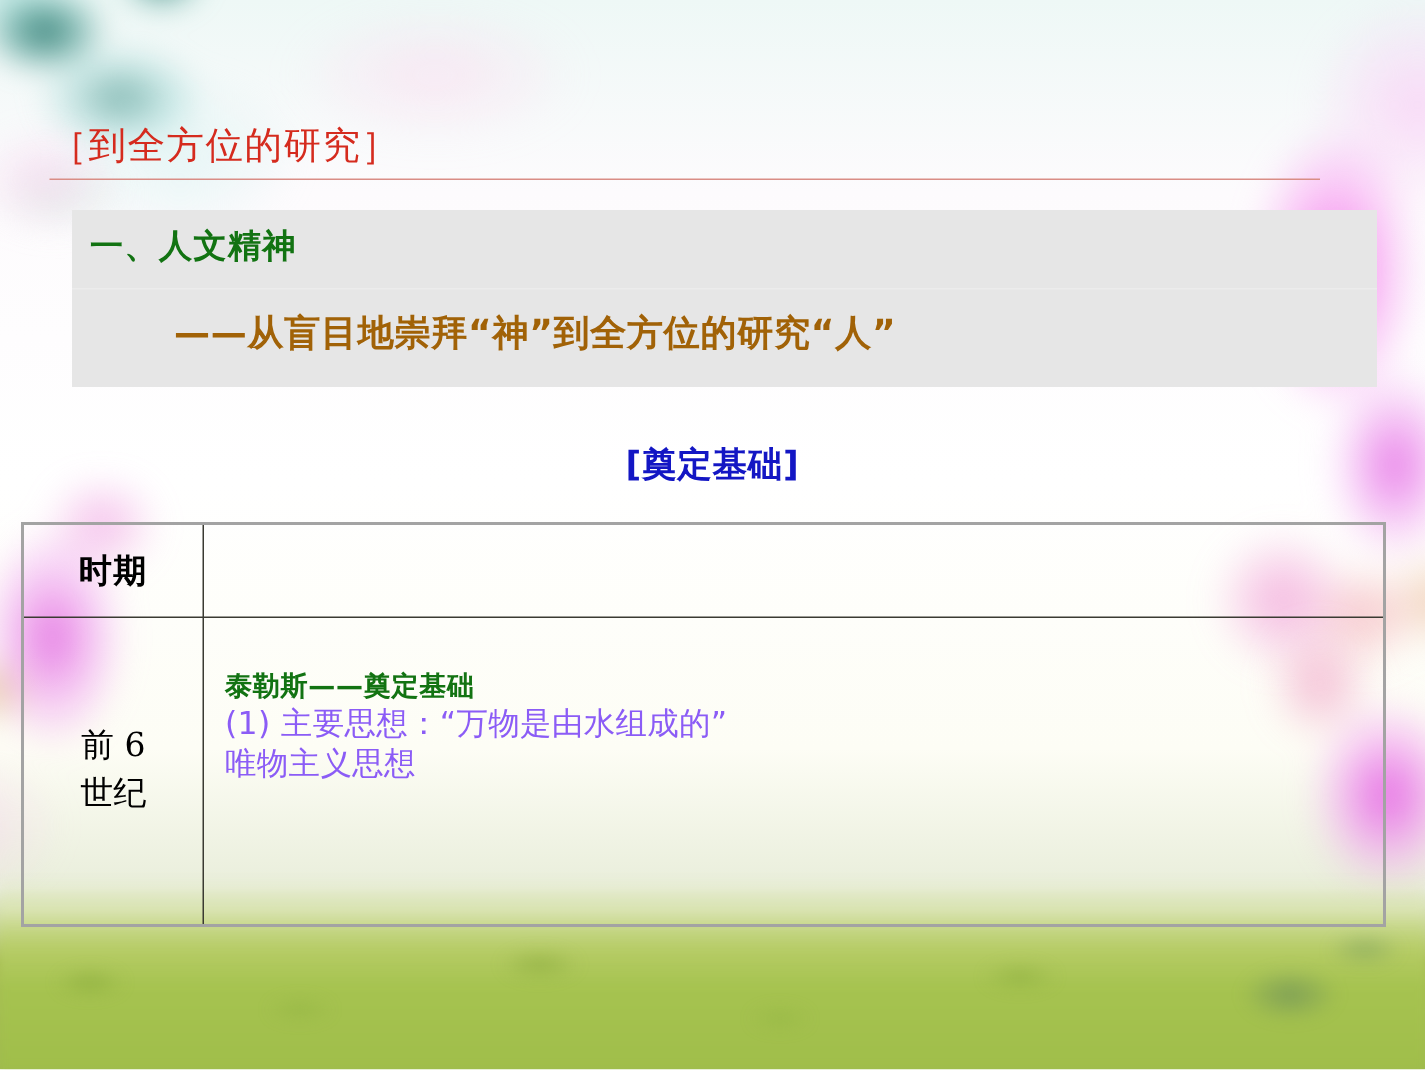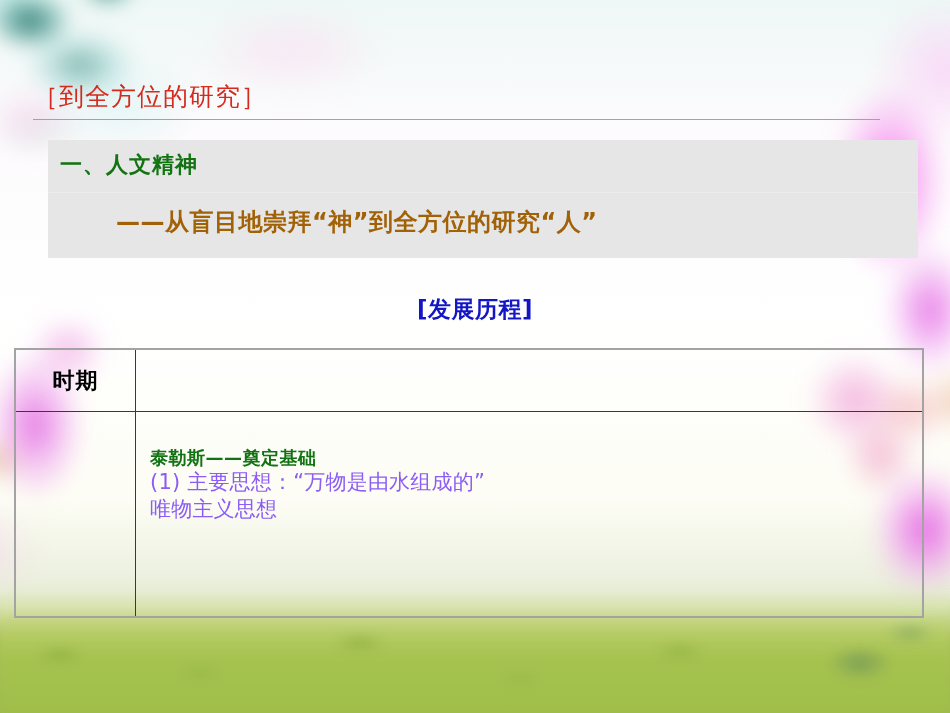--- a/index.html
+++ b/index.html
@@ -380,28 +380,34 @@
 
     <div class="section-title">［到全方位的研究］</div>
     <div class="title-rule"></div>
 
     <div class="gray-panel">
       <div class="gray-panel-inner-rule"></div>
     </div>
     <div class="headline-1">一、人文精神</div>
     <div class="headline-2">——从盲目地崇拜“神”到全方位的研究“人”</div>
 
-    <div class="blue-heading">[发展历程]</div>
+    <div class="blue-heading">[奠定基础]</div>
 
     <div class="data-table">
       <div class="tbl-col-divider"></div>
       <div class="tbl-row-divider"></div>
 
       <div class="th-period">时期</div>
 
+      <div class="td-period">
+        <div>
+          <span>前 6</span>
+          <span>世纪</span>
+        </div>
+      </div>
 
       <div class="td-process">
         <div class="proc-title">泰勒斯——奠定基础</div>
         <div class="proc-line">(1) 主要思想：“万物是由水组成的”</div>
         <div class="proc-line">唯物主义思想</div>
       </div>
     </div>
 
   </div>
 </div>

